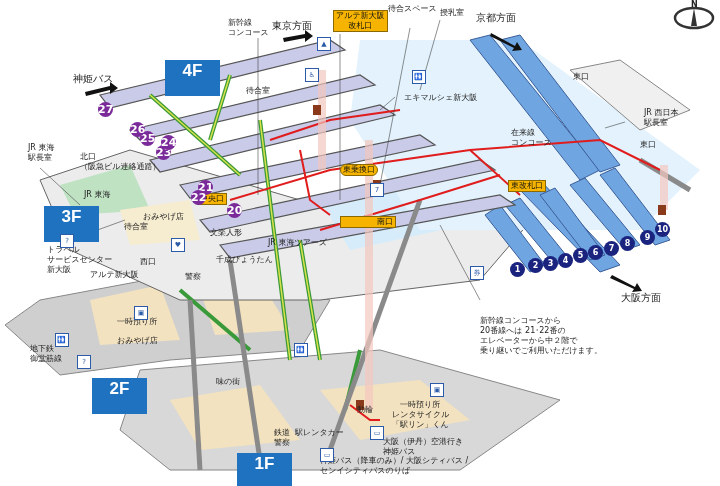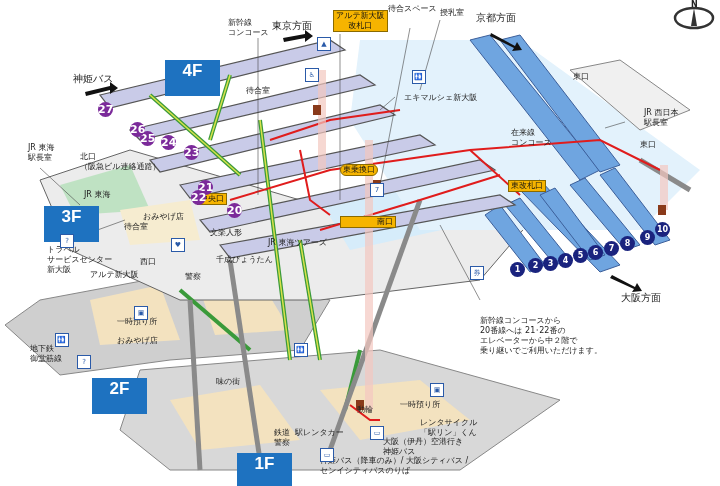--- a/index.html
+++ b/index.html
@@ -175,21 +175,21 @@
 <div class="lbl" style="left:268px;top:238px;">JR 東海ツアーズ</div>
 <div class="lbl" style="left:216px;top:255px;">千成びょうたん</div>
 <div class="lbl" style="left:185px;top:272px;">警察</div>
 <div class="lbl" style="left:90px;top:270px;">アルテ新大阪</div>
 <div class="lbl" style="left:117px;top:317px;">一時預り所</div>
 <div class="lbl" style="left:117px;top:336px;">おみやげ店</div>
 <div class="lbl" style="left:30px;top:344px;">地下鉄
 御堂筋線</div>
 <div class="lbl" style="left:216px;top:377px;">味の街</div>
 <div class="lbl" style="left:400px;top:400px;">一時預り所</div>
-<div class="lbl" style="left:420px;top:410px;margin-top:8px;">レンタサイクル
+<div class="lbl" style="left:392px;top:410px;">レンタサイクル
 「駅リン」くん</div>
 <div class="lbl" style="left:357px;top:405px;">動輪</div>
 <div class="lbl" style="left:274px;top:428px;text-align:right;">鉄道
 警察</div>
 <div class="lbl" style="left:295px;top:428px;">駅レンタカー</div>
 <div class="lbl" style="left:383px;top:437px;">大阪（伊丹）空港行き
 神姫バス</div>
 <div class="lbl" style="left:320px;top:456px;">神姫バス（降車のみ）/ 大阪シティバス /
 センイシティバスのりば</div>
 <div class="lbl" style="left:480px;top:316px;">新幹線コンコースから
@@ -204,21 +204,21 @@
 <div class="plat" style="left:573px;top:248px;">5</div>
 <div class="plat" style="left:588px;top:245px;">6</div>
 <div class="plat" style="left:604px;top:241px;">7</div>
 <div class="plat" style="left:620px;top:236px;">8</div>
 <div class="plat" style="left:640px;top:230px;">9</div>
 <div class="plat" style="left:655px;top:222px;">10</div>
 
 <div class="track" style="left:227px;top:203px;">20</div>
 <div class="track" style="left:198px;top:180px;">21</div>
 <div class="track" style="left:191px;top:170px;margin-top:20px;">22</div>
-<div class="track" style="left:184px;top:145px;">23</div>
+<div class="track" style="left:156px;top:145px;">23</div>
 <div class="track" style="left:161px;top:135px;">24</div>
 <div class="track" style="left:140px;top:131px;">25</div>
 <div class="track" style="left:130px;top:122px;">26</div>
 <div class="track" style="left:98px;top:102px;">27</div>
 
 <div class="ico" style="left:317px;top:37px;">▲</div>
 <div class="ico" style="left:305px;top:68px;">♿</div>
 <div class="ico" style="left:412px;top:70px;">🚻</div>
 <div class="ico" style="left:55px;top:333px;">🚻</div>
 <div class="ico" style="left:294px;top:343px;">🚻</div>

